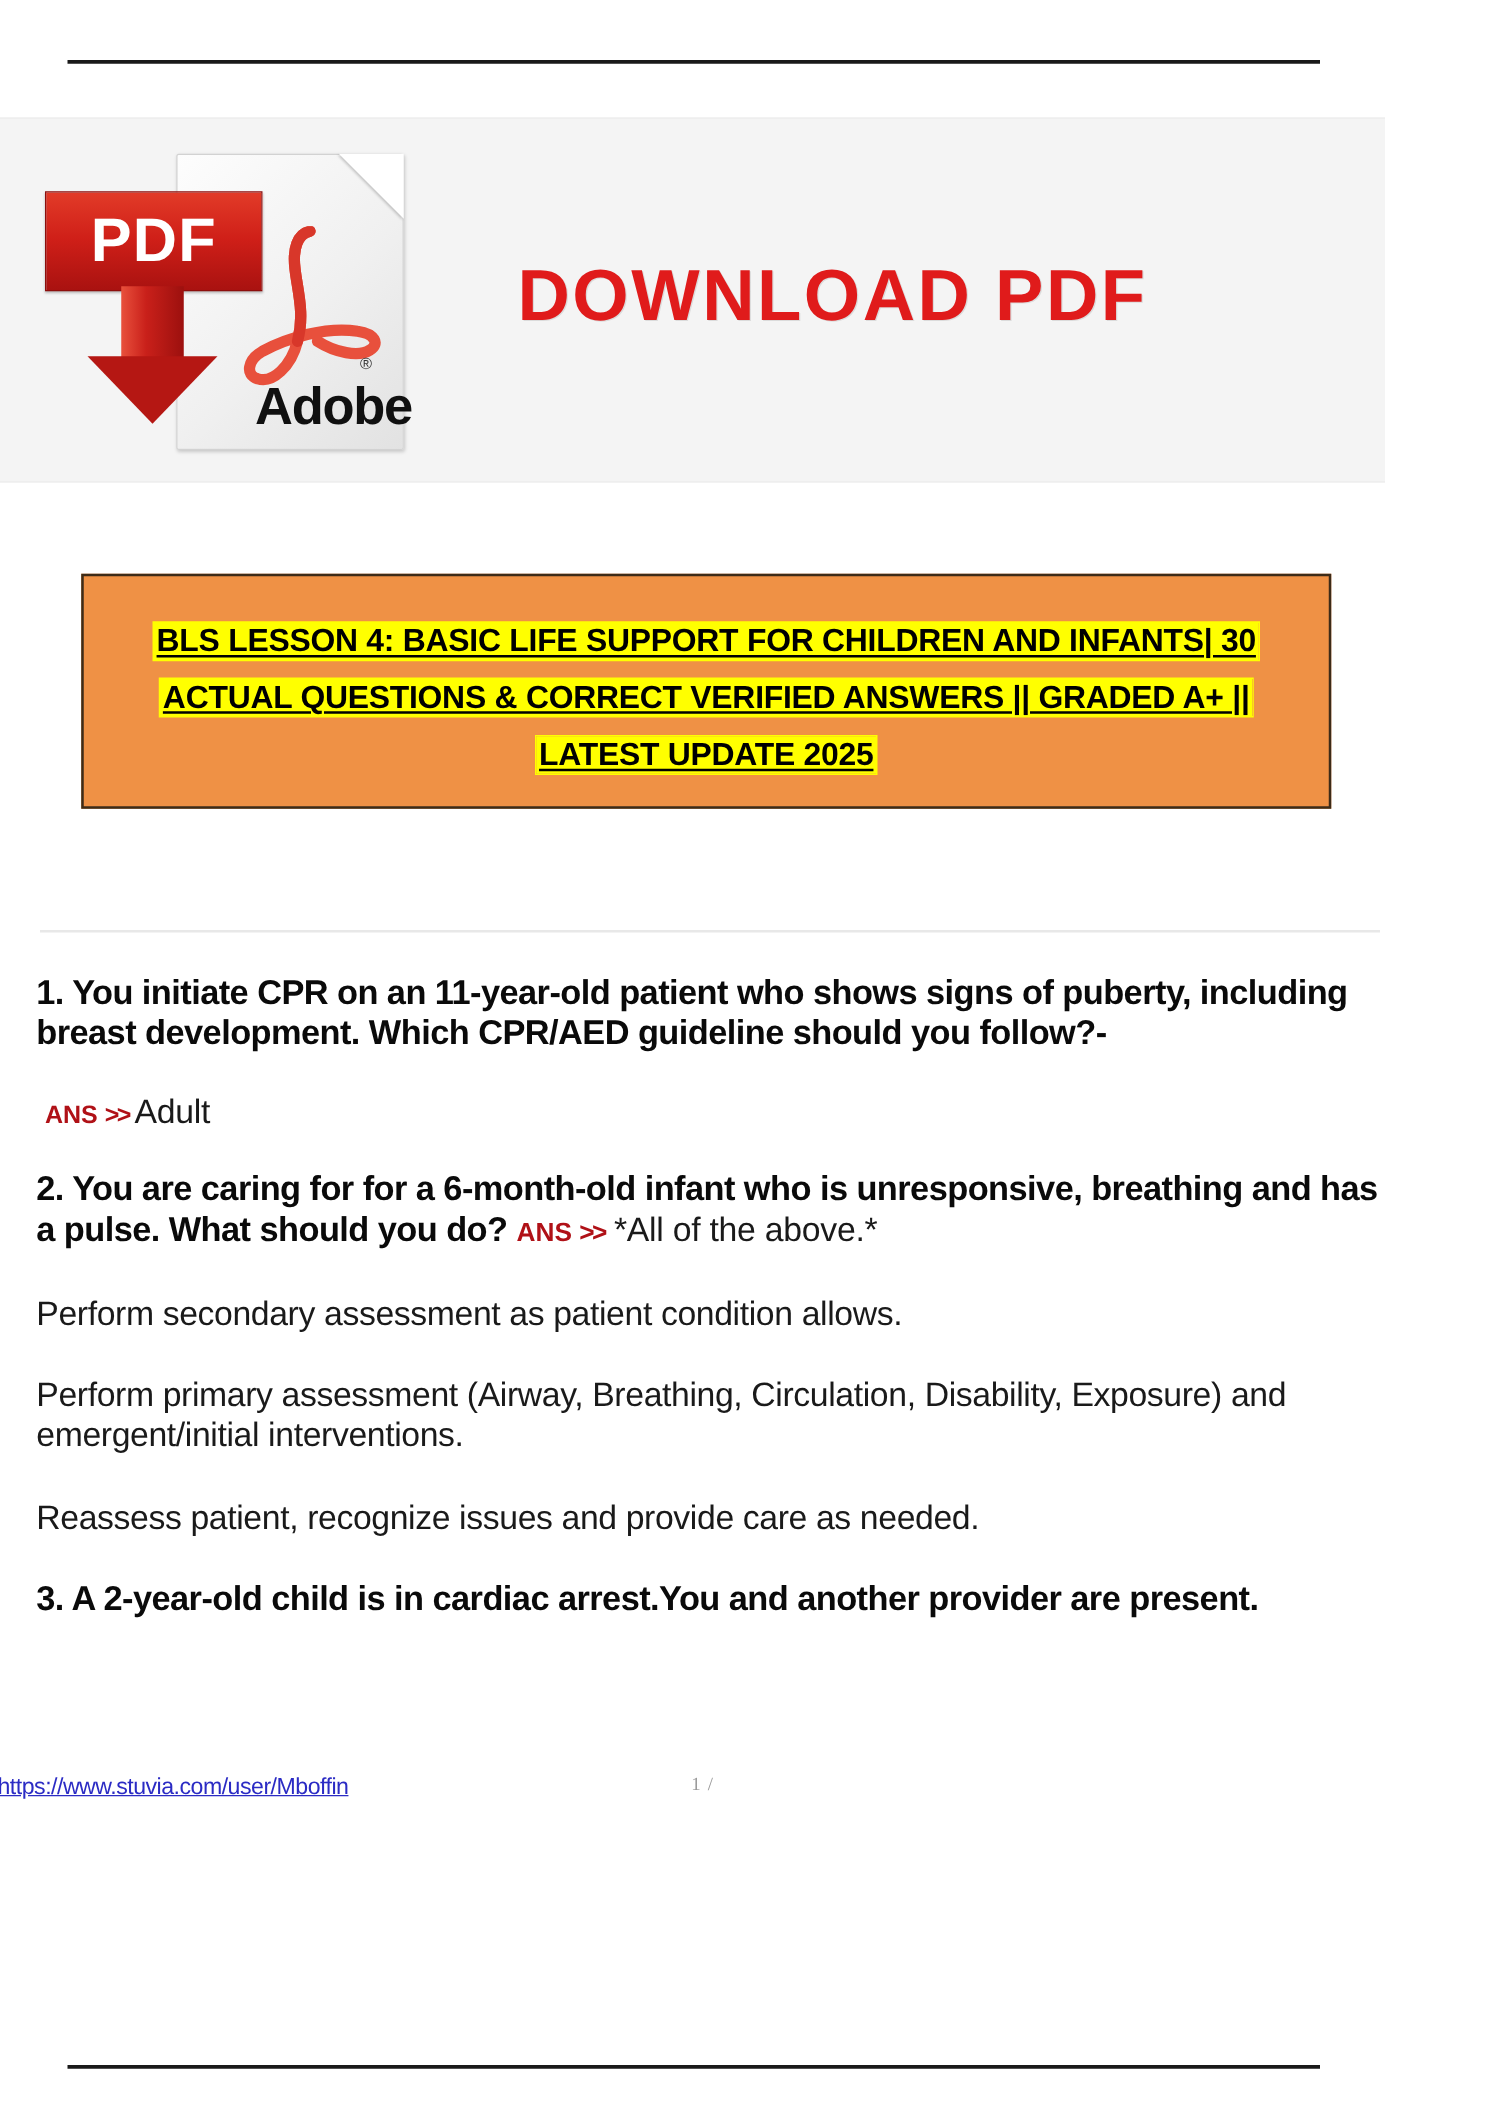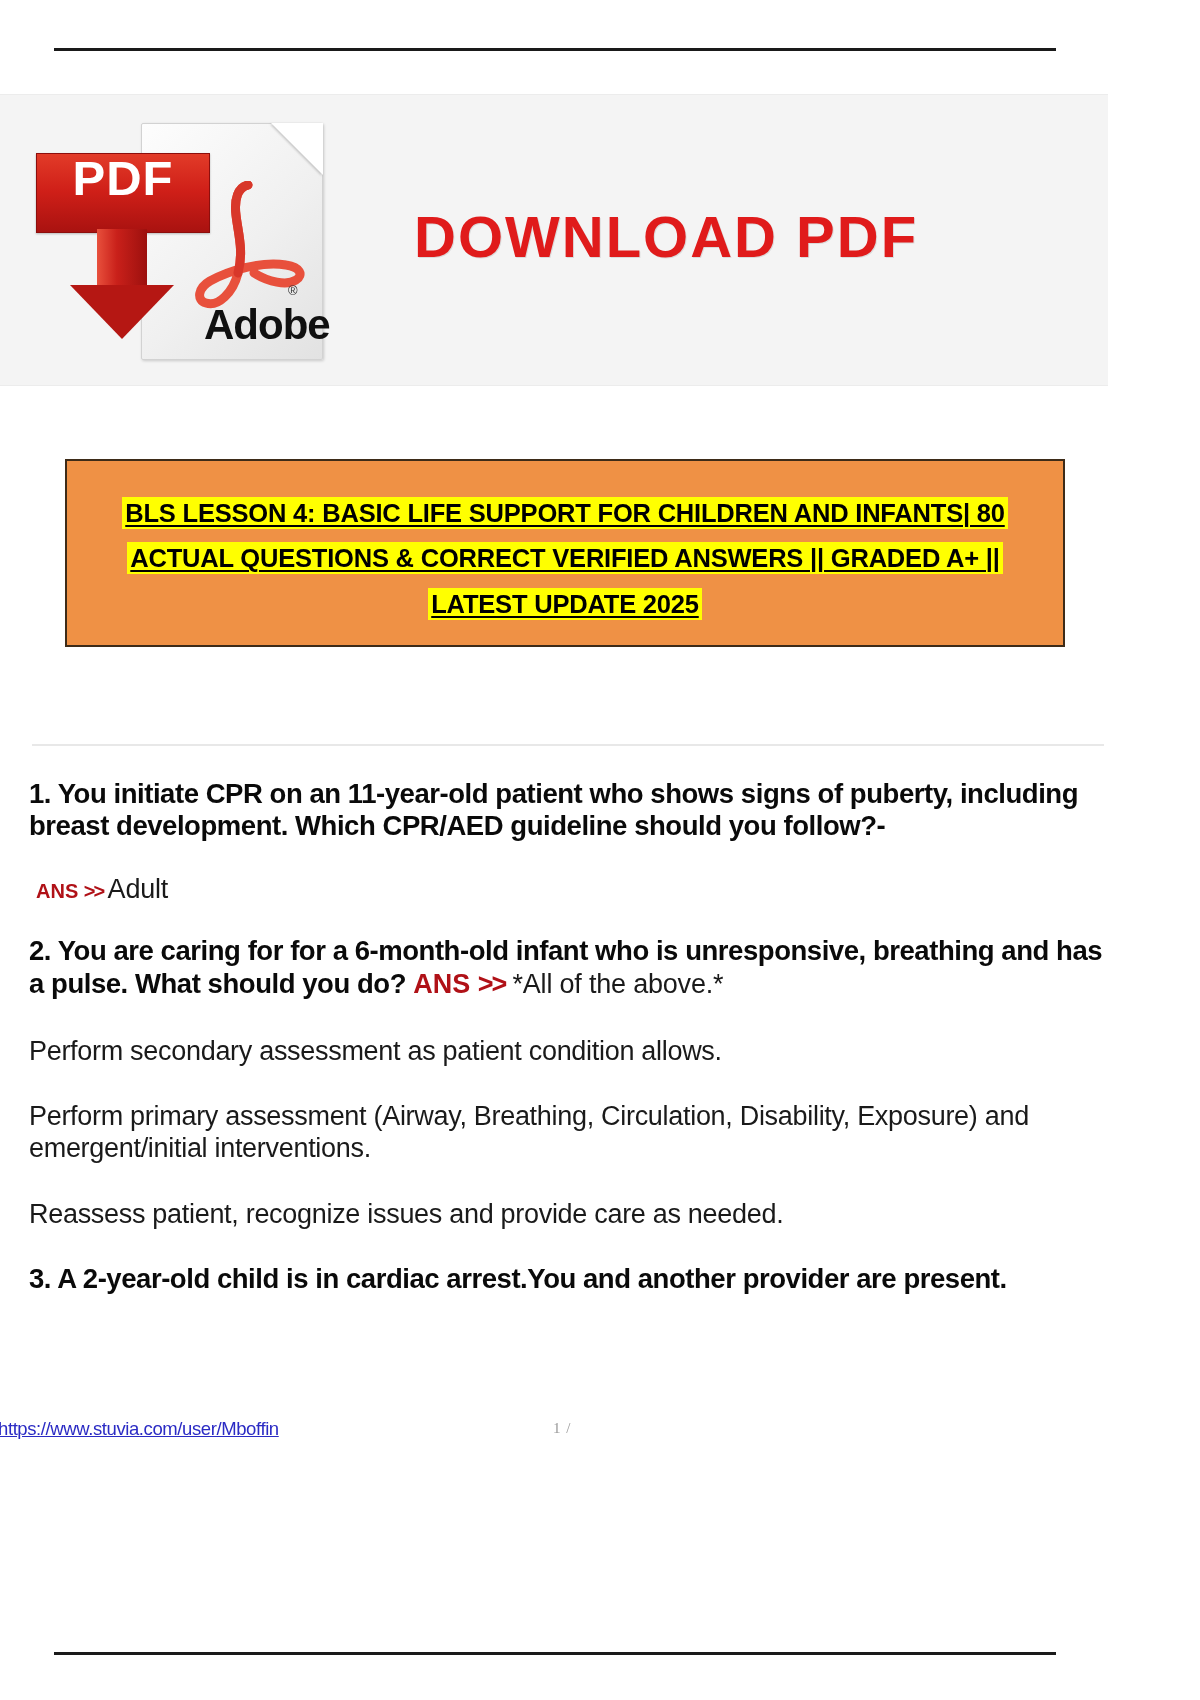--- a/index.html
+++ b/index.html
@@ -96,20 +96,21 @@
   
   .pdf-tab {
     position: absolute;
     left: 0px;
     top: 30px;
     width: 172px;
     height: 78px;
     background: linear-gradient(180deg,#e23b28 0%, #cf1f18 48%, #a91210 100%);
     border: 1px solid #8d0e0c;
     display: flex;
+    align-items: center;
     justify-content: center;
     box-shadow: 0 1px 2px rgba(0,0,0,.25);
   }
   .pdf-tab span {
     color: #ffffff;
     font-family: "Liberation Sans", sans-serif;
     font-weight: bold;
     font-size: 49px;
     letter-spacing: 1px;
     line-height: 1;
@@ -211,21 +212,21 @@
     line-height: 1.18;
     color: #0a0a0a;
     letter-spacing: -0.45px;
     margin: 0 0 30px 0;
   }
   .q .qnum { font-weight: bold; }
   .ans-tag {
     color: #b01117;
     font-family: "Liberation Sans", sans-serif;
     font-weight: bold;
-    font-size: 27px;
+    font-size: 21px;
     letter-spacing: 0px;
     white-space: nowrap;
   }
   .ans-tag .chev { letter-spacing: -2px; }
   .ans-line {
     margin: 0 0 30px 0;
     padding-left: 7px;
     line-height: 1.2;
   }
   .ans-line .ans-tag { font-size: 20px; }
@@ -309,21 +310,21 @@
       <div class="arrow-stem"></div>
       <div class="arrow-head"></div>
     </div>
   </div>
 
   <div class="banner-title">DOWNLOAD  PDF</div>
 </div>
 
 <div class="title-box">
   <div class="title-line">
-    <span>BLS LESSON 4: BASIC LIFE SUPPORT FOR CHILDREN AND INFANTS| 80</span>
+    <span>BLS LESSON 4: BASIC LIFE SUPPORT FOR CHILDREN AND INFANTS| 30</span>
   </div>
   <div class="title-line">
     <span>ACTUAL QUESTIONS &amp; CORRECT VERIFIED ANSWERS || GRADED A+ ||</span>
   </div>
   <div class="title-line">
     <span>LATEST UPDATE 2025</span>
   </div>
 </div>
 
 <div class="body-rule"></div>

